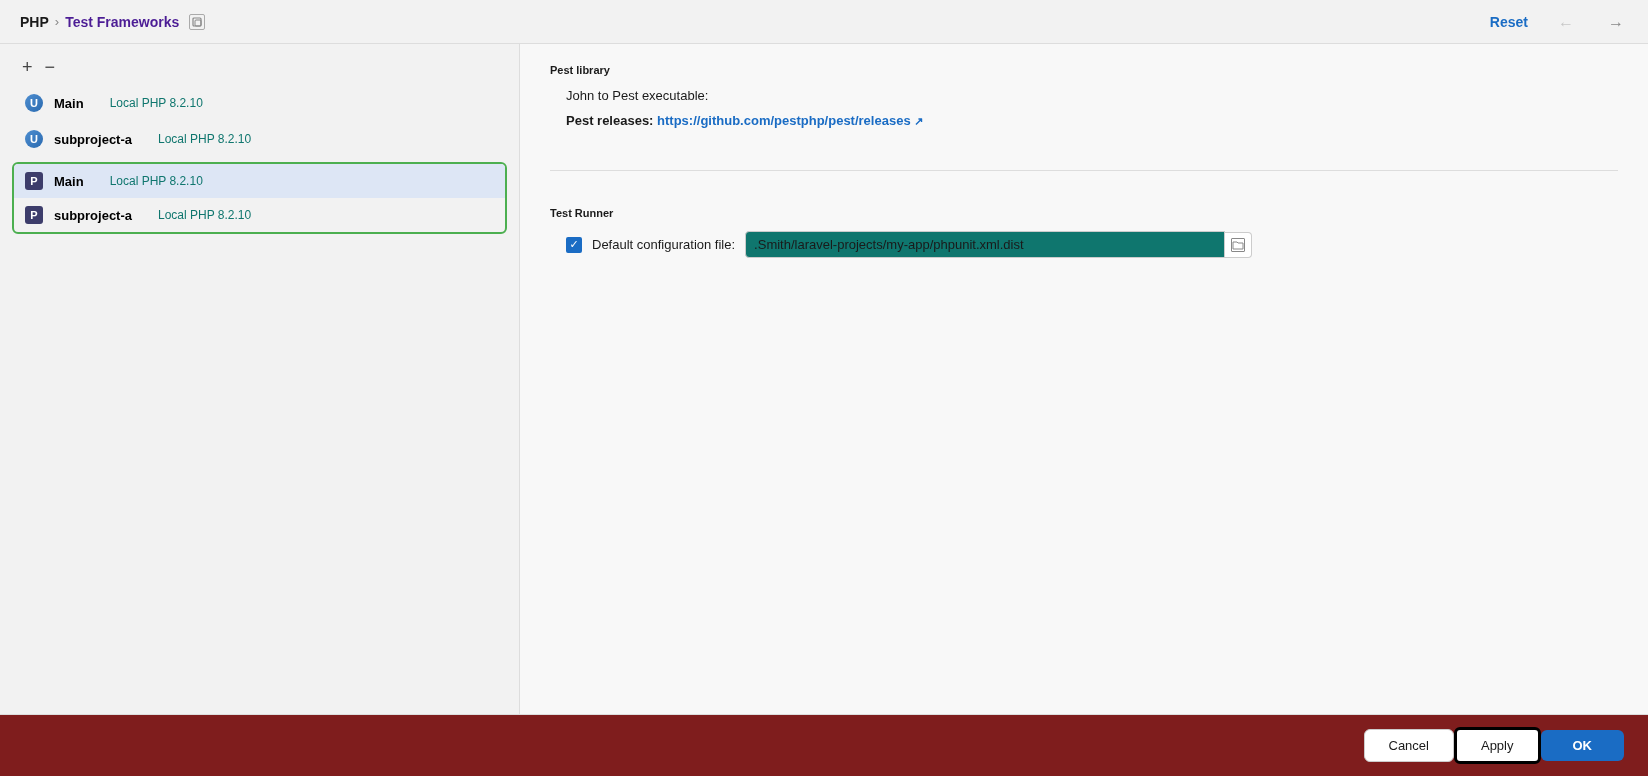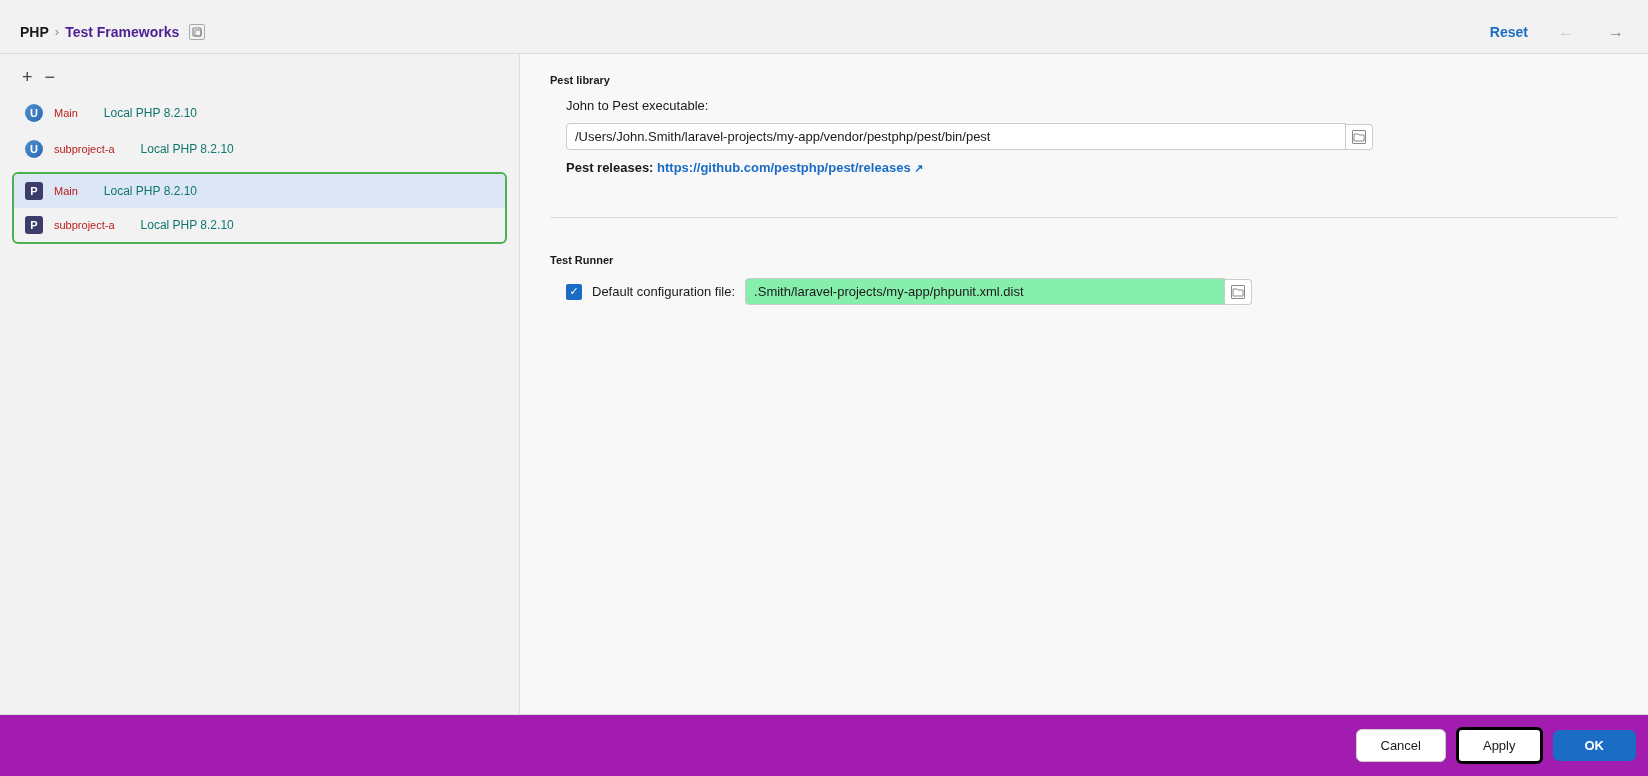--- a/index.html
+++ b/index.html
@@ -16,21 +16,20 @@
 
     
     .header {
       display: flex;
       align-items: center;
       padding: 10px 20px;
       background: #f2f2f2;
       border-bottom: 1px solid #ddd;
       gap: 6px;
       min-height: 44px;
-      margin-top: 10px;
     }
     .header-breadcrumb {
       display: flex;
       align-items: center;
       gap: 6px;
       flex: 1;
     }
     .header-php {
       font-weight: 600;
       font-size: 14px;
@@ -145,23 +144,23 @@
 
     .item-icon {
       width: 20px;
       height: 20px;
       flex-shrink: 0;
       display: flex;
       align-items: center;
       justify-content: center;
     }
     .item-name {
-      font-weight: 400;
-      font-size: 11px;
-      color: #b91c1c;
+      font-weight: 700;
+      font-size: 13px;
+      color: #000000;
     }
     .item-sub {
       font-size: 12px;
       color: #0f766e;
       margin-left: 16px;
     }
 
     
     .icon-u {
       width: 18px;
@@ -309,44 +308,43 @@
     .config-input-wrapper {
       display: flex;
       align-items: center;
     }
     .config-input {
       border: 1px solid #ccc;
       border-radius: 4px 0 0 4px;
       padding: 5px 8px;
       font-size: 13px;
       width: 480px;
-      background: #86efac;
+      background: #0f766e;
       color: #1a1a1a;
       outline: none;
     }
     .config-browse-btn {
       border: 1px solid #ccc;
       border-left: none;
       border-radius: 0 4px 4px 0;
       padding: 5px 6px;
       background: white;
       cursor: pointer;
       display: flex;
       align-items: center;
       justify-content: center;
     }
 
     
     .bottom-bar {
       display: flex;
       align-items: center;
       justify-content: flex-end;
-      padding: 12px 12px;
-      gap: 10px;
-      background: #a21caf;
+      padding: 12px 24px;
+      background: #7f1d1d;
       border-top: 1px solid #ddd;
     }
     .btn-cancel {
       padding: 8px 24px;
       border: 1px solid #ccc;
       border-radius: 6px;
       background: white;
       cursor: pointer;
       font-size: 13px;
       color: #1a1a1a;
@@ -448,30 +446,20 @@
 
   <div class="right-panel">
 
     <div>
       <div class="section-title">Pest library</div>
 
       <div class="field-row">
         <span class="field-label">John to Pest executable:</span>
       </div>
 
-      <div class="text-input-wrapper">
-        <input type="text" class="text-input" value="/Users/John.Smith/laravel-projects/my-app/vendor/pestphp/pest/bin/pest" style="">
-        <button class="browse-btn">
-          <div class="browse-icon">
-            <svg width="12" height="10" viewBox="0 0 12 10" fill="none">
-              <path d="M1 2h4l1 1h5v6H1V2z" stroke="#888" stroke-width="1" fill="none"></path>
-            </svg>
-          </div>
-        </button>
-      </div>
 
       <div class="releases-row">
         <span>Pest releases:</span>
         <a class="releases-link" href="#">https://github.com/pestphp/pest/releases</a>
         <span class="external-arrow">↗</span>
       </div>
     </div>
 
     <div class="divider"></div>
 

